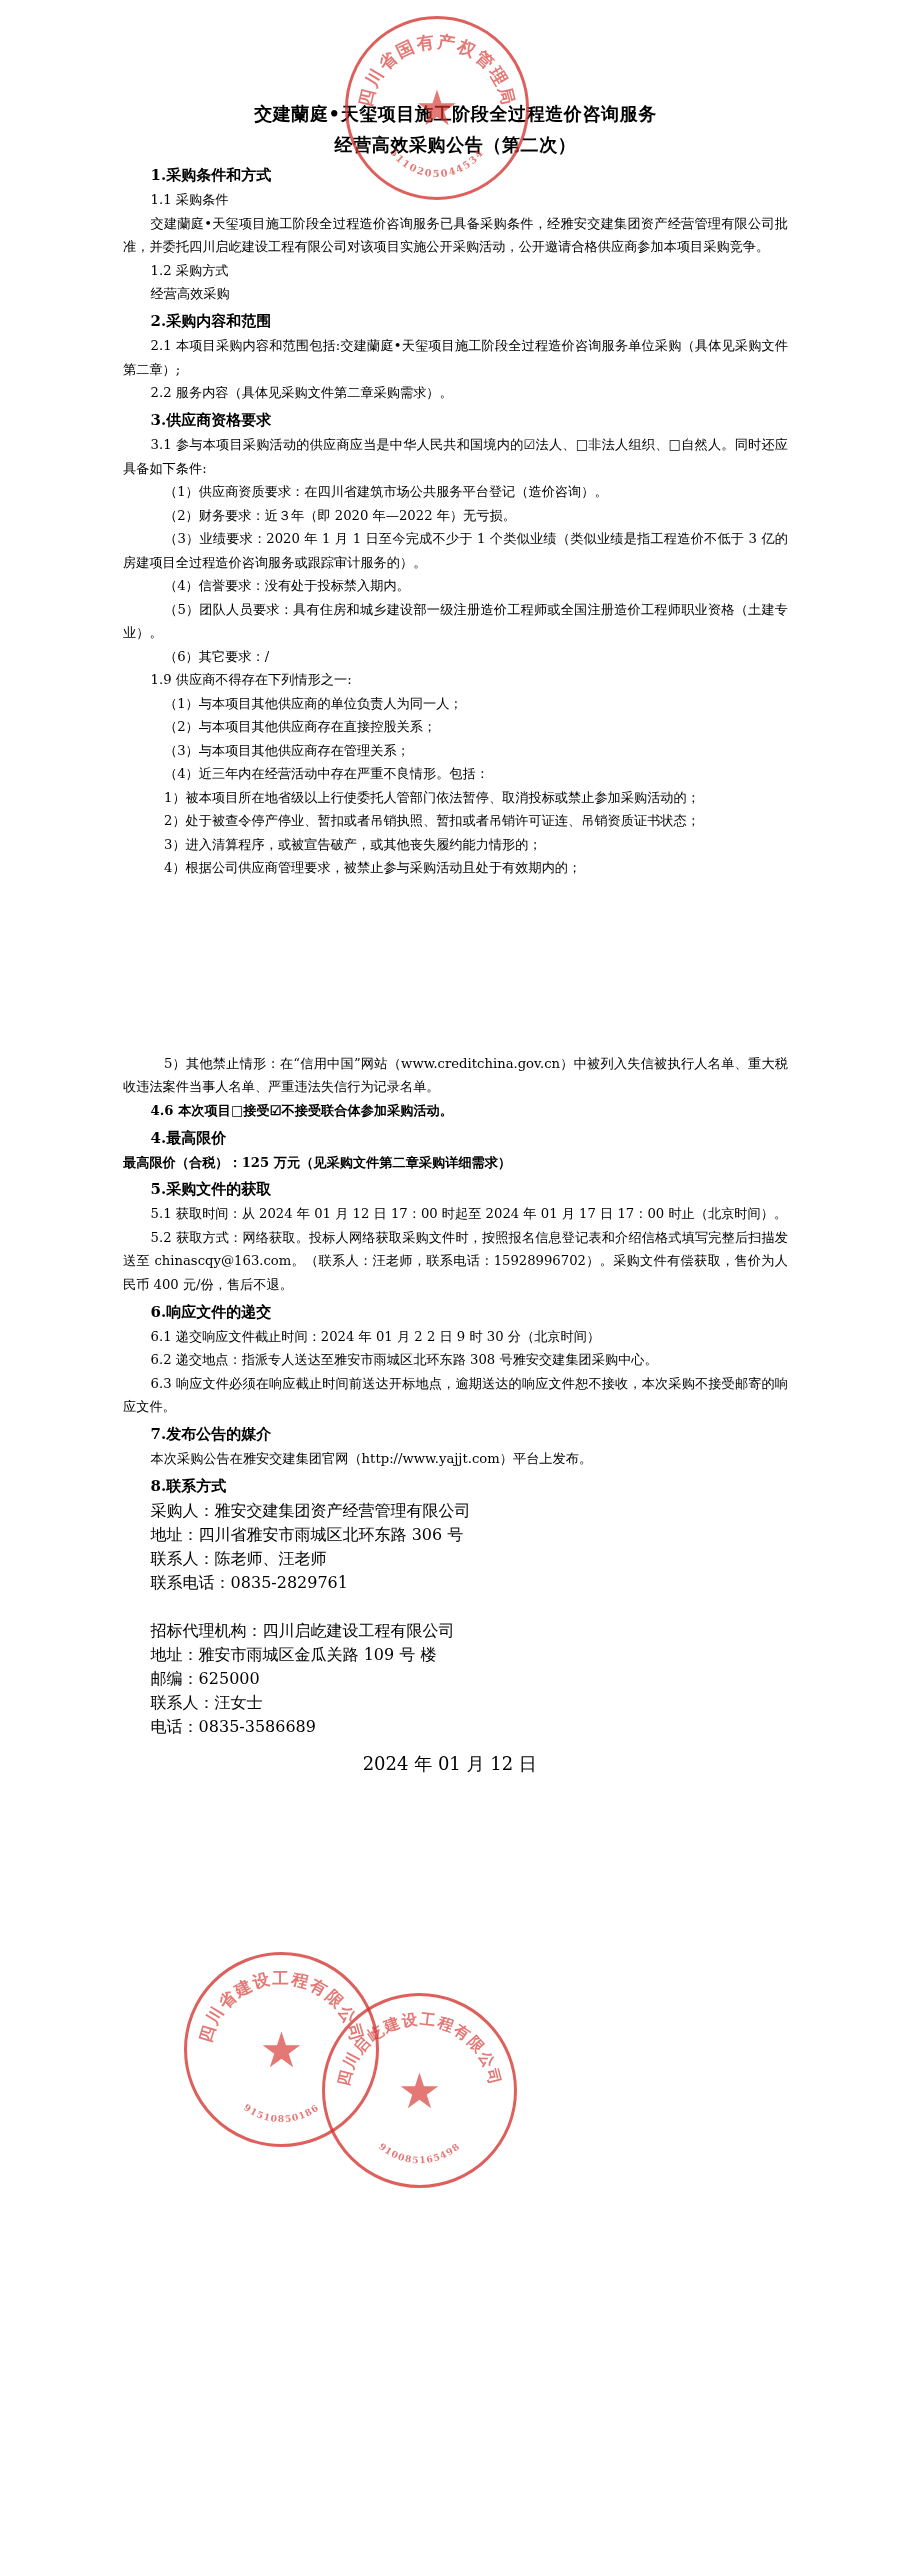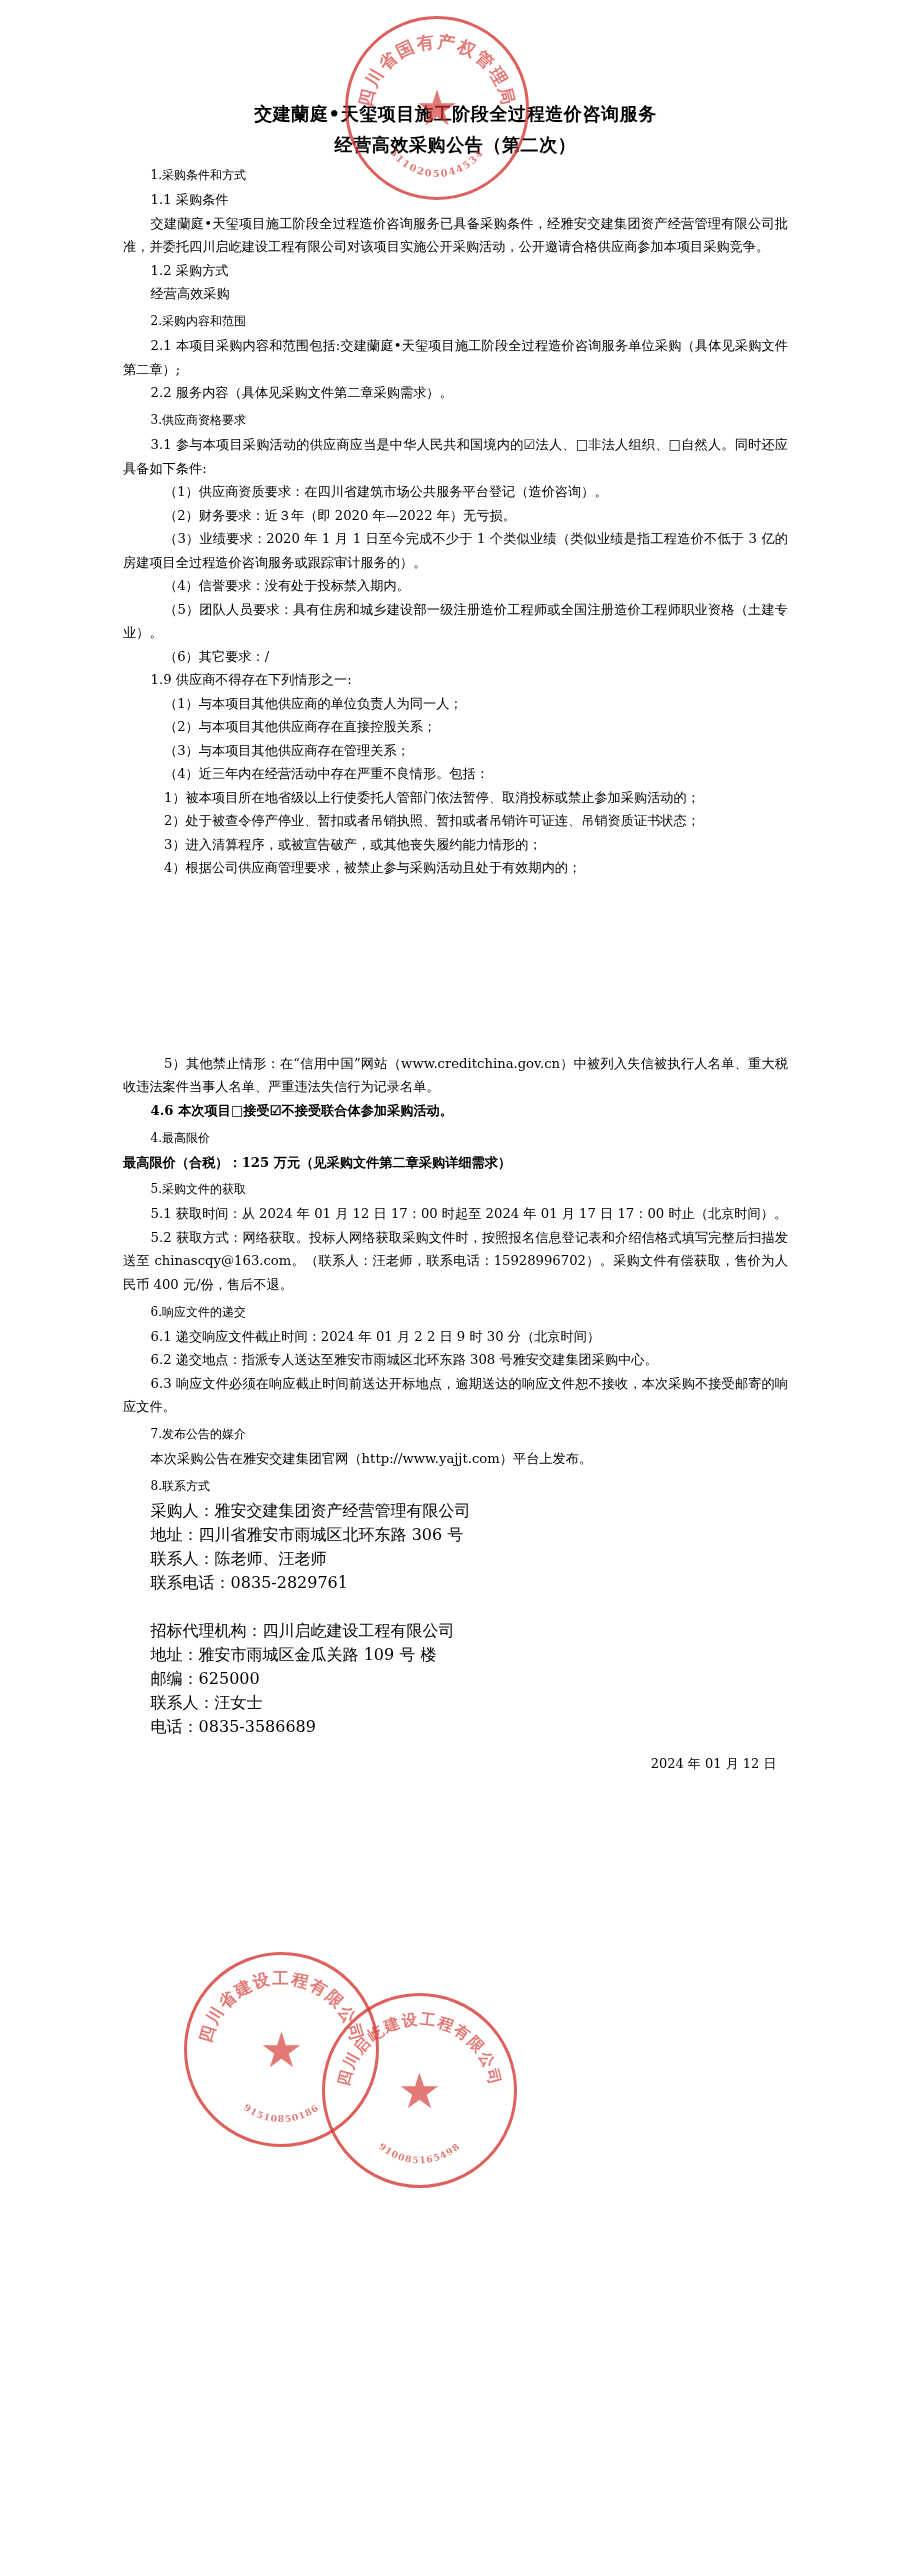--- a/index.html
+++ b/index.html
@@ -33,22 +33,22 @@
     text-align: center;
     font-weight: bold;
     font-size: 18px;
     line-height: 31px;
     letter-spacing: 0.6px;
   }
   .title .line2 {
     display: block;
   }
   .sec-head {
-    font-weight: normal;
-    font-size: 12px;
+    font-weight: bold;
+    font-size: 15px;
     line-height: 25px;
     margin-top: 3.4px;
     text-indent: 27.6px;
   }
   p.body {
     font-size: 13.2px;
     line-height: 23.5px;
     margin: 0;
     text-indent: 27.6px;
     text-align: justify;
@@ -65,23 +65,23 @@
     font-weight: bold;
   }
   .gap-big { height: 172px; }
   .contact-block p {
     font-size: 16px;
     line-height: 24px;
     margin: 0;
     text-indent: 27.6px;
   }
   .date-line {
-    font-size: 13px;
+    font-size: 18px;
     line-height: 24px;
-    text-align: right;
+    text-align: center;
     padding-right: 11.5px;
     margin-top: 12.6px;
   }
   
   .seal {
     position: absolute;
     border-radius: 50%;
     pointer-events: none;
   }
   .seal-round {

